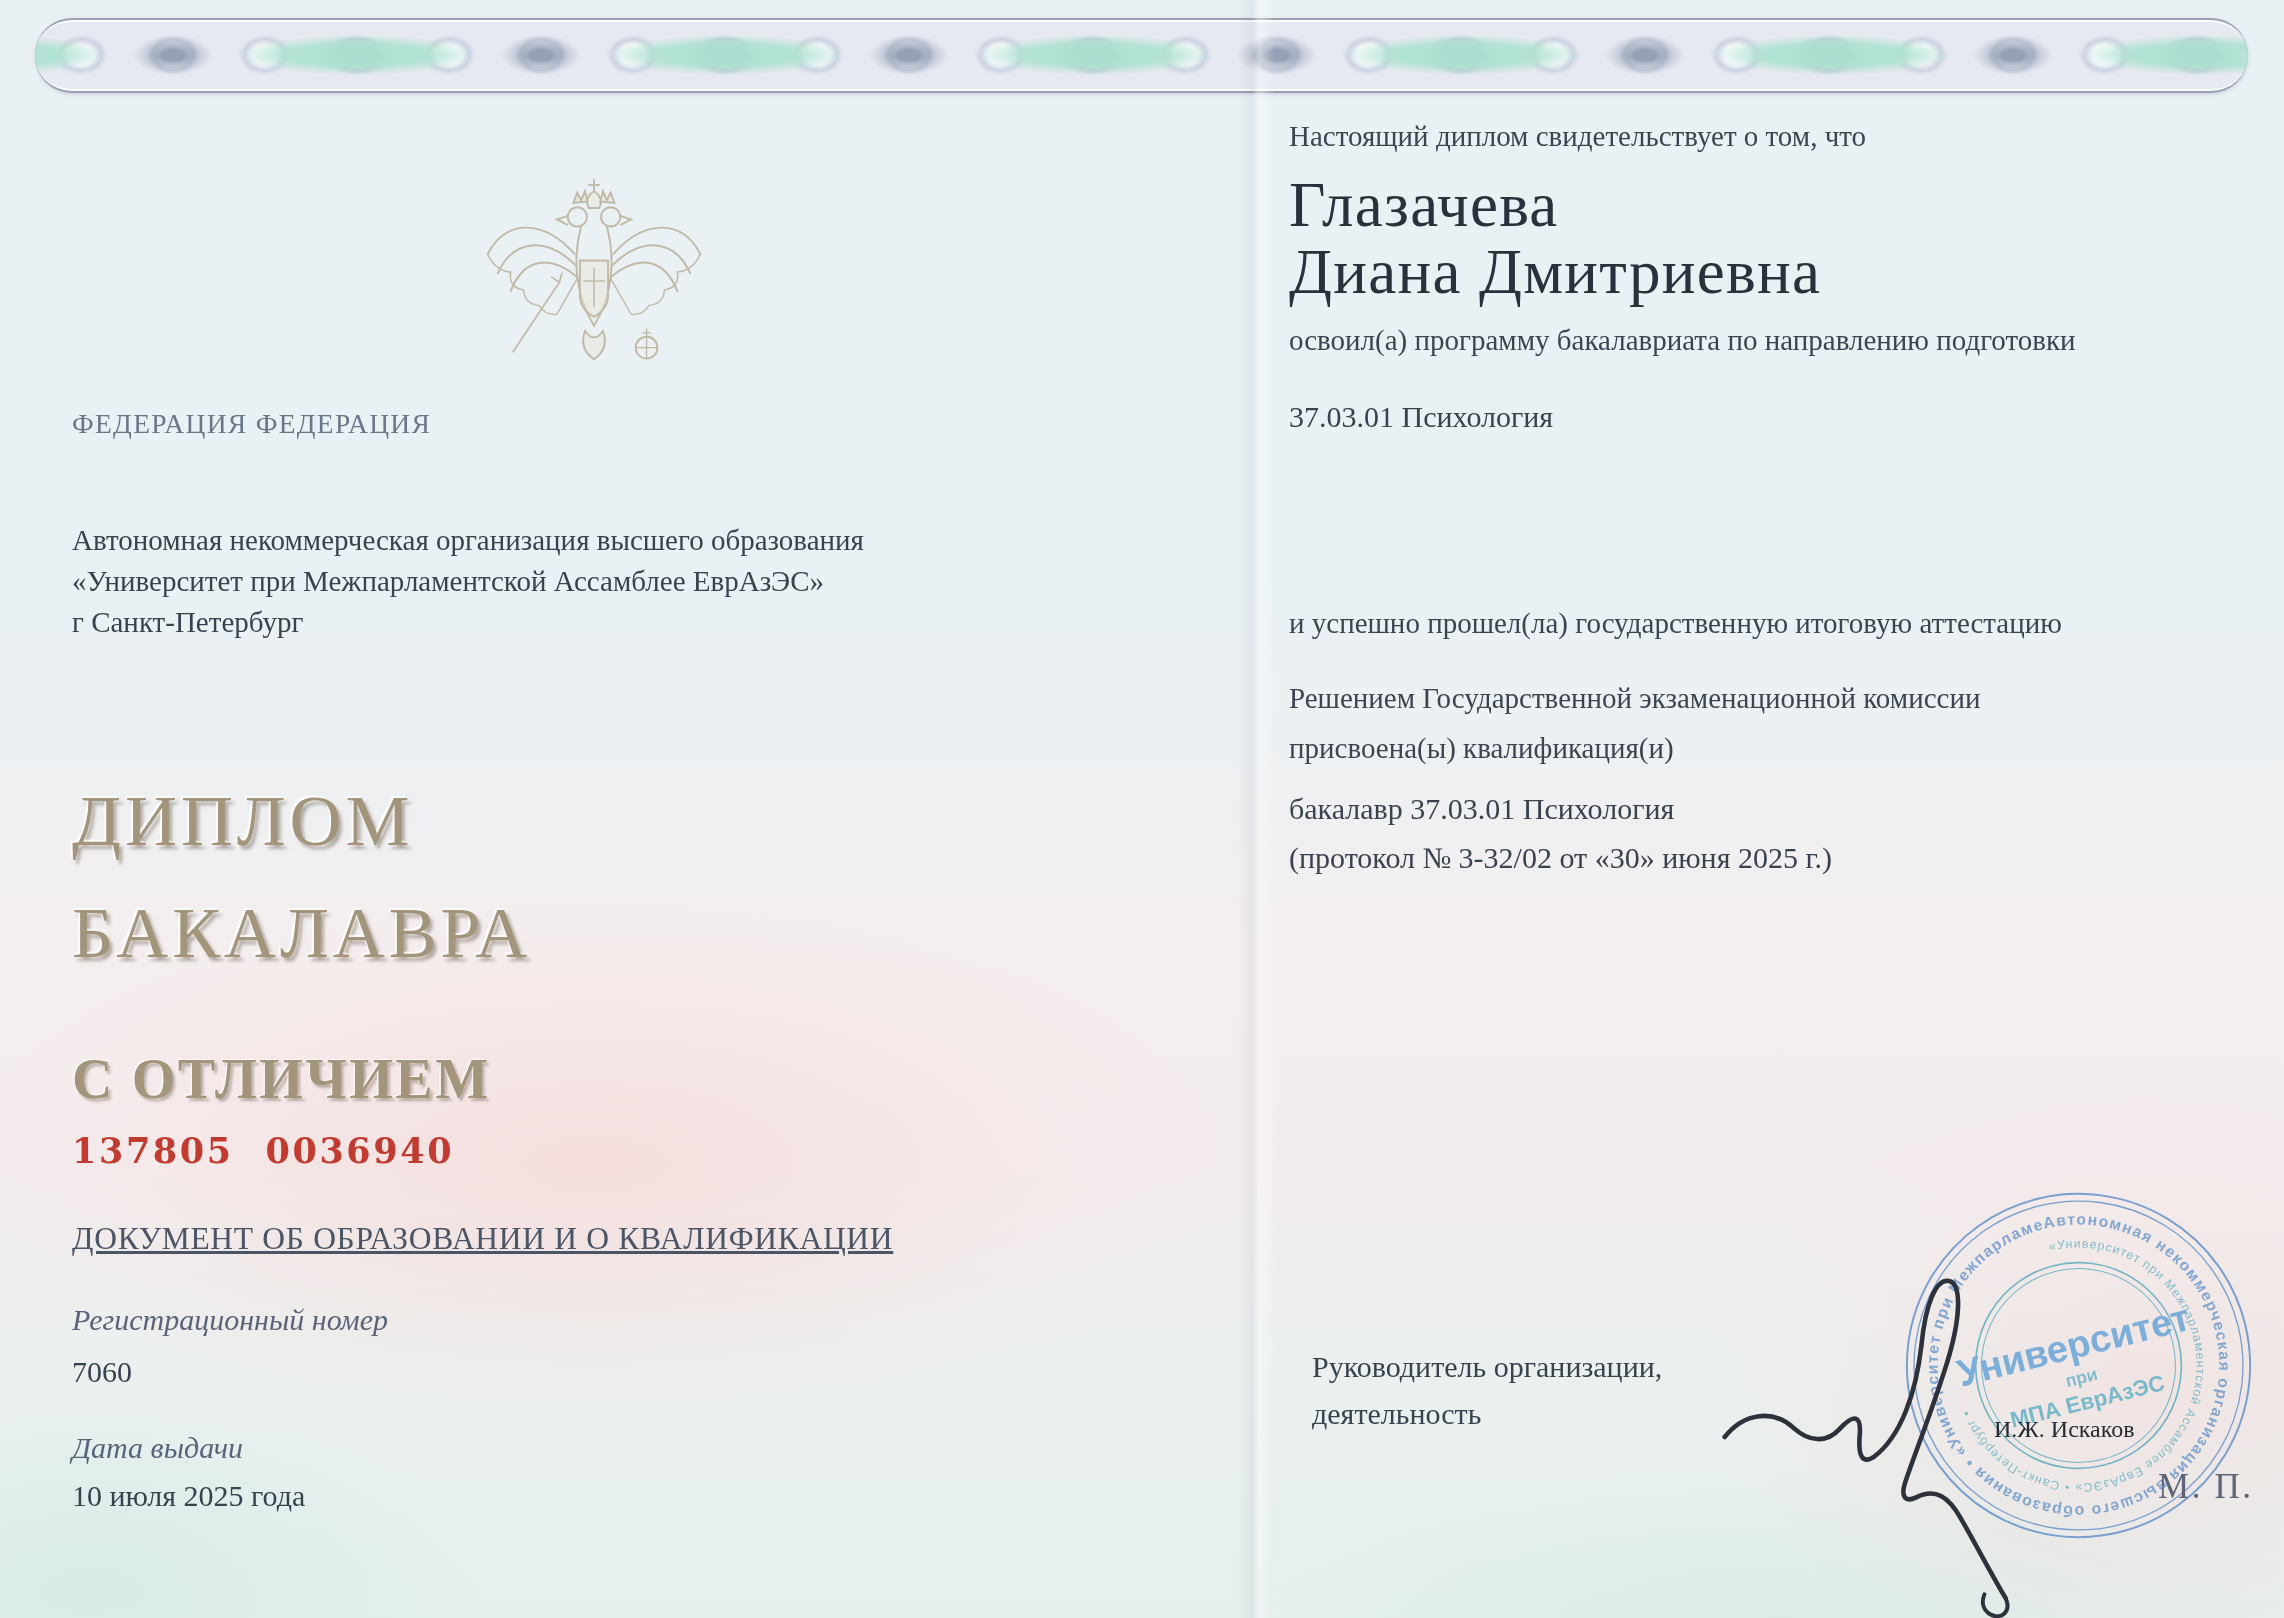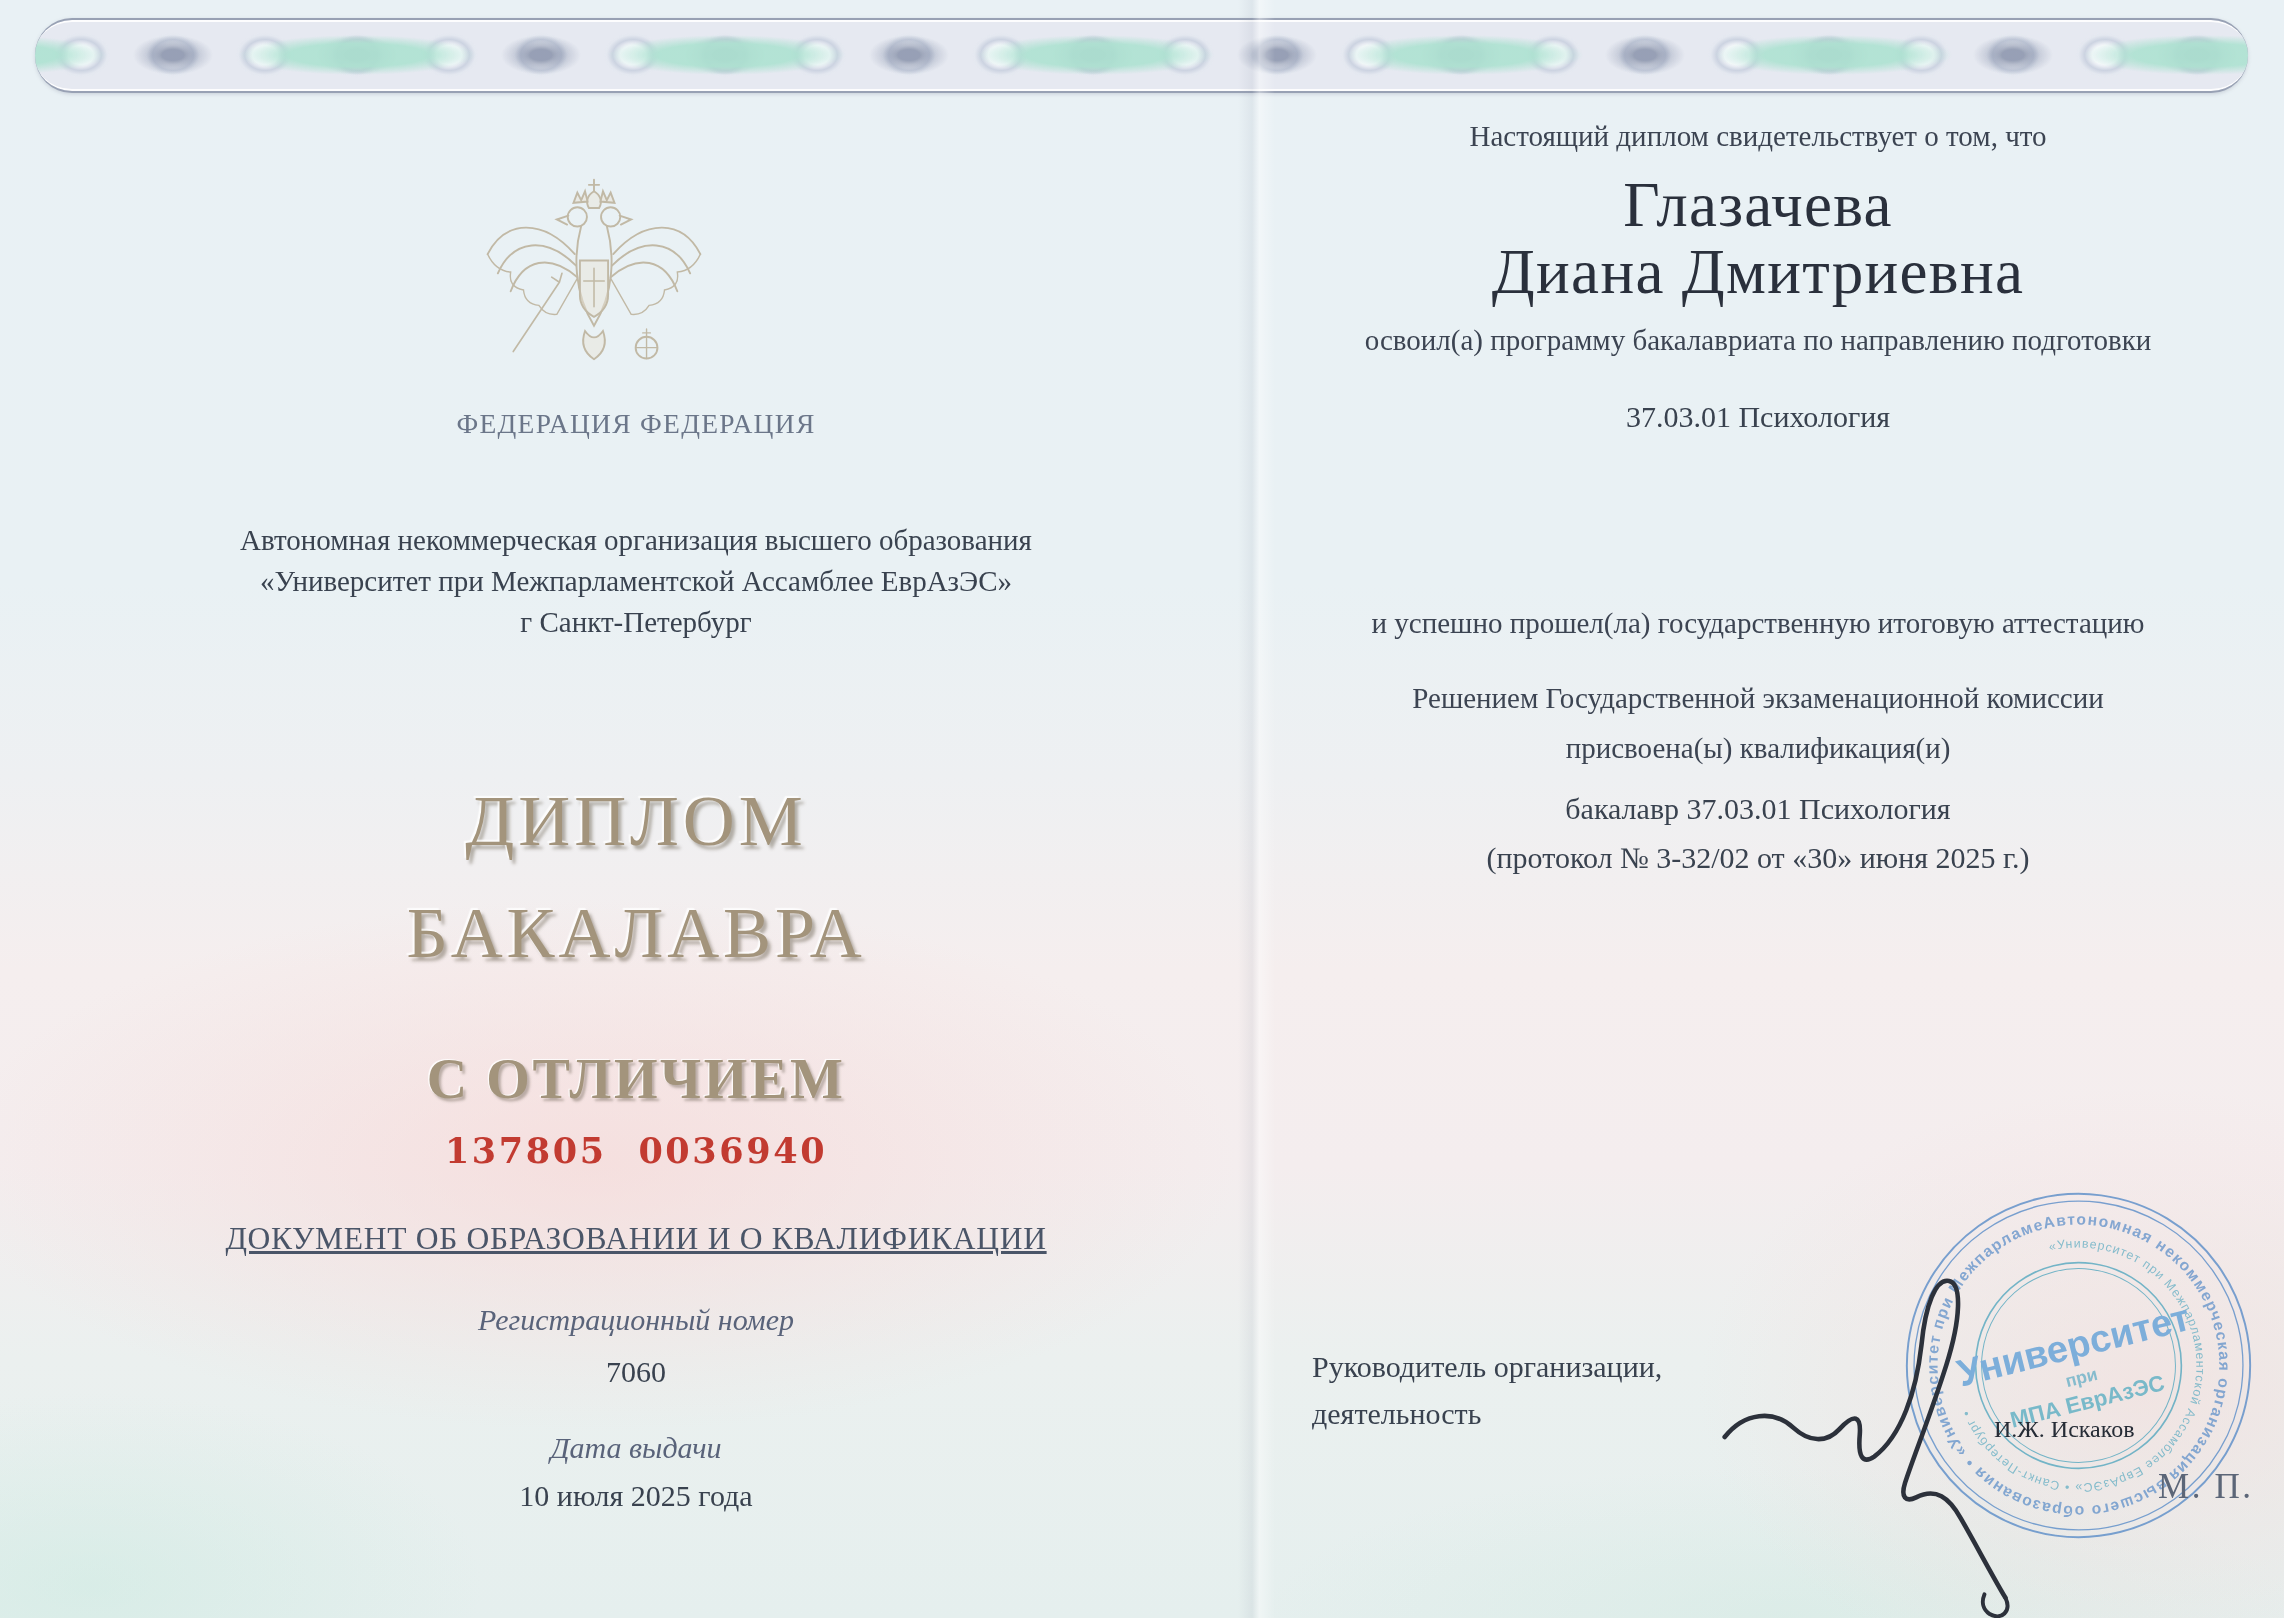--- a/index.html
+++ b/index.html
@@ -23,21 +23,21 @@
     background-image:
       radial-gradient(ellipse 52% 46% at 50% 50%, rgba(173,226,209,0.90) 0 36%, rgba(173,226,209,0) 62%),
       radial-gradient(ellipse 33% 43% at 50% 50%, rgba(134,144,169,0.85) 0 18%, rgba(134,144,169,0.30) 44%, rgba(134,144,169,0) 66%),
       radial-gradient(ellipse 46% 46% at 50% 50%, #f7f9fc 0 30%, #ccd3e1 48%, #e4e8f0 62%, rgba(228,232,240,0) 70%);
     background-size:369px 70px, 184px 70px, 92px 70px;
     background-position:138px 0, 46px 0, 0 0;
     background-repeat:repeat-x;
     box-shadow:inset 0 4.6px 0 -2.6px rgba(255,255,255,0.9), inset 0 -4.6px 0 -2.6px rgba(255,255,255,0.9), 0 1.3px 3.9px rgba(110,120,145,0.25);
   }
   .t{position:absolute;color:#3a4250;}
-  .c{text-align:center;}
+  .c{text-align:left;}
   .left-col{left:72px;width:1128px;}
   .right-col{left:1289px;width:938px;}
   .country{font-size:27.5px;letter-spacing:1.3px;color:#6b7689;}
   .org{font-size:29px;line-height:41px;color:#39424f;}
   .title{font-weight:normal;font-size:72px;line-height:1;color:#a3947c;letter-spacing:3.9px;
      text-shadow:-2px -2px 1.3px rgba(255,255,255,0.85), 3.3px 3.9px 3.3px rgba(97,88,72,0.45);}
   .honors{font-weight:bold;font-size:56px;color:#a3947c;letter-spacing:2.6px;
      text-shadow:-1.3px -1.3px 0.7px rgba(255,255,255,0.85), 2.6px 2.6px 2.6px rgba(97,88,72,0.40);font-family:Liberation Serif, serif;}
   .serial{font-family:"DejaVu Serif",serif;font-weight:bold;font-size:35px;letter-spacing:2.6px;color:#c23b31;word-spacing:17px;}
   .doctype{font-size:31.5px;letter-spacing:0.7px;color:#4a5568;text-decoration:underline;}

